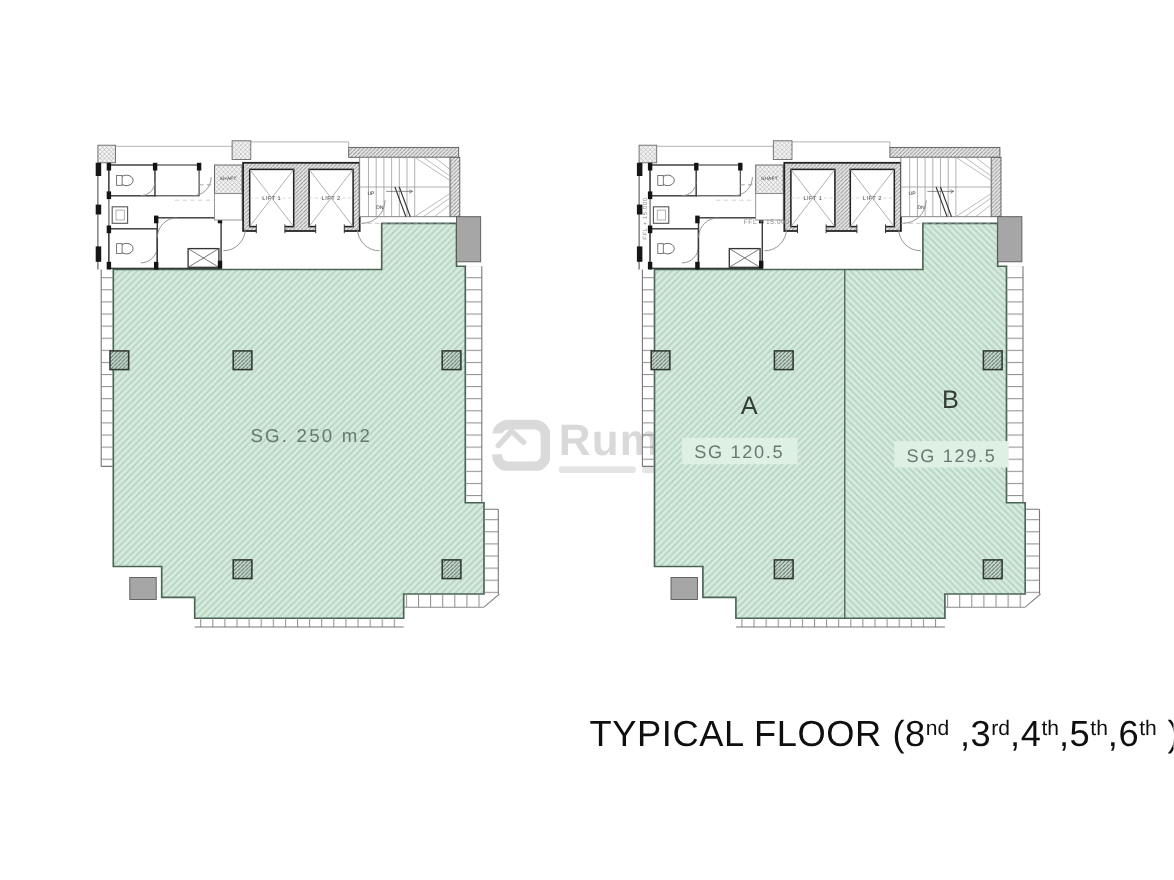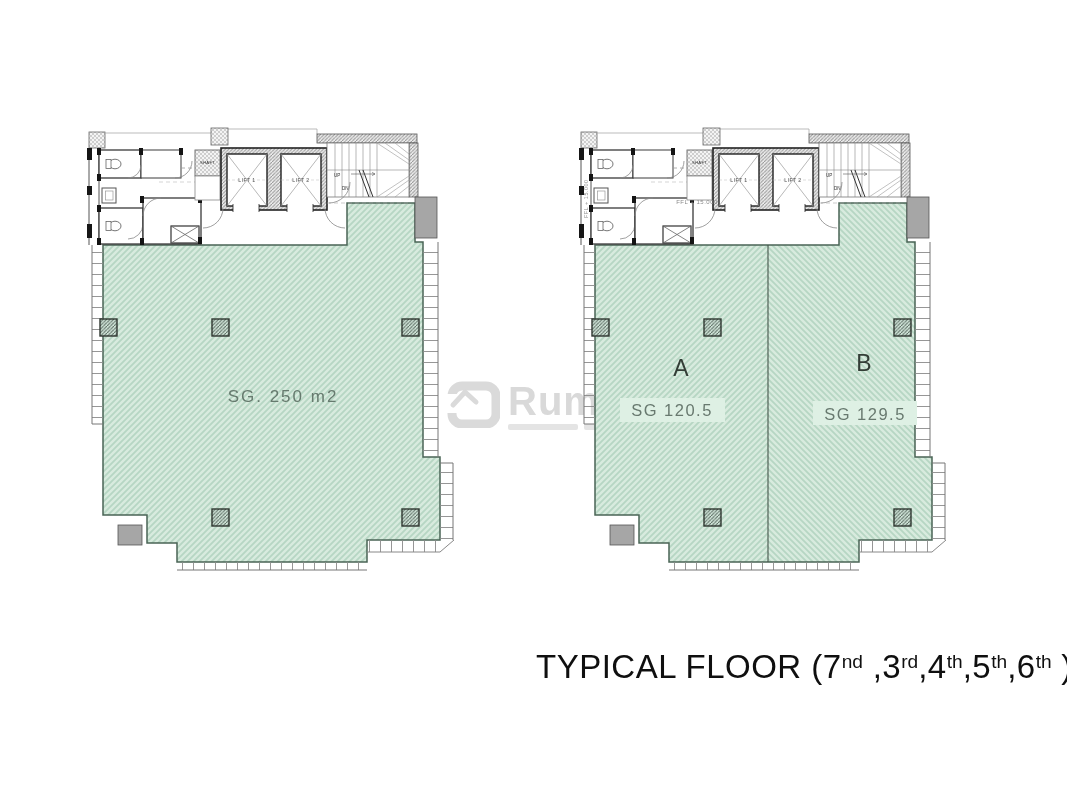--- a/index.html
+++ b/index.html
@@ -198,16 +198,16 @@
       <text x="106" y="256" font-size="23" fill="#333d36" text-anchor="middle">A</text>
       <text x="289" y="251" font-size="23" fill="#333d36" text-anchor="middle">B</text>
       <text x="97" y="296" font-size="16.5" fill="#68796f" text-anchor="middle" letter-spacing="1.5">SG 120.5</text>
       <text x="290" y="300" font-size="16.5" fill="#68796f" text-anchor="middle" letter-spacing="1.5">SG 129.5</text>
       <text x="122" y="84" font-size="6" fill="#8a8a8a" text-anchor="middle" letter-spacing="0.5">FFL + 15.000</text>
       <text x="13" y="98" font-size="5.5" fill="#8a8a8a" transform="rotate(-90 13 98)" letter-spacing="0.5">FFL + 15.000</text>
     </g>
   </svg>
 
   <div class="floor-title">
-    <span>TYPICAL FLOOR (7</span><span class="sup">nd</span><span> ,3</span><span class="sup">rd</span><span>,4</span><span class="sup">th</span><span>,5</span><span class="sup">th</span><span>,6</span><span class="sup">th</span><span> )</span>
+    <span>TYPICAL FLOOR (8</span><span class="sup">nd</span><span> ,3</span><span class="sup">rd</span><span>,4</span><span class="sup">th</span><span>,5</span><span class="sup">th</span><span>,6</span><span class="sup">th</span><span> )</span>
   </div>
 
 </div>
 
 </body></html>

